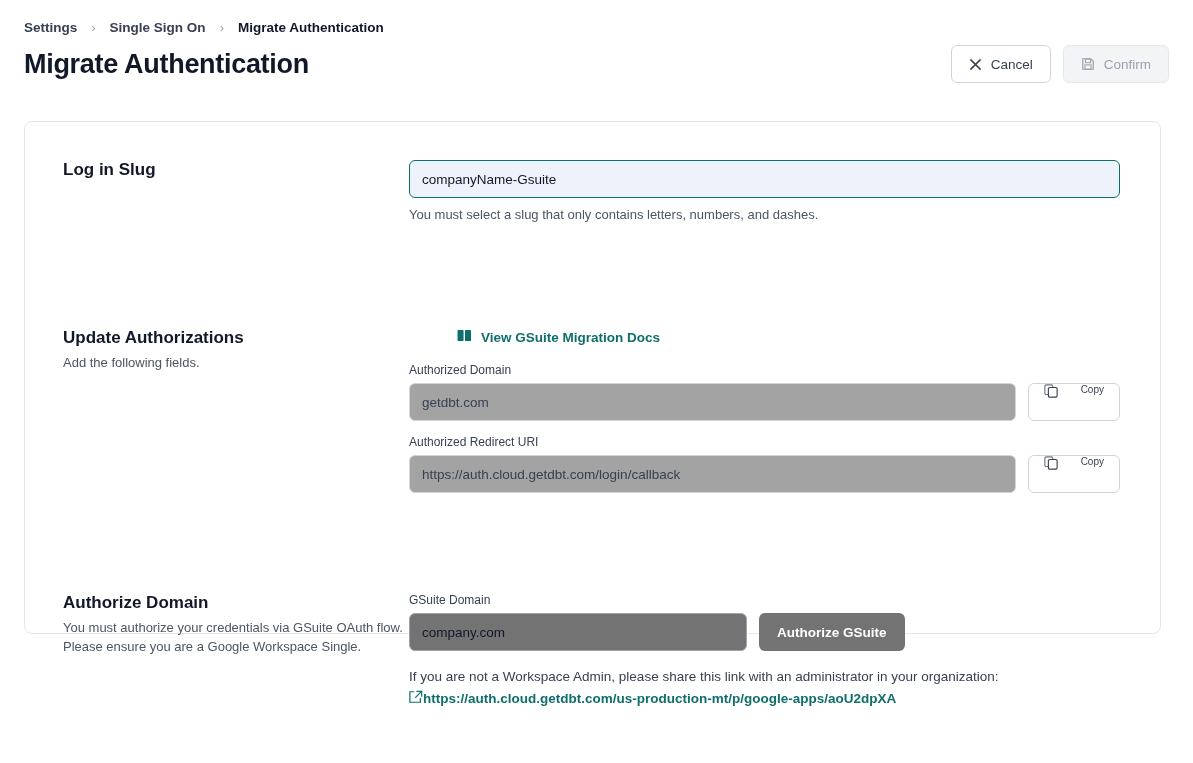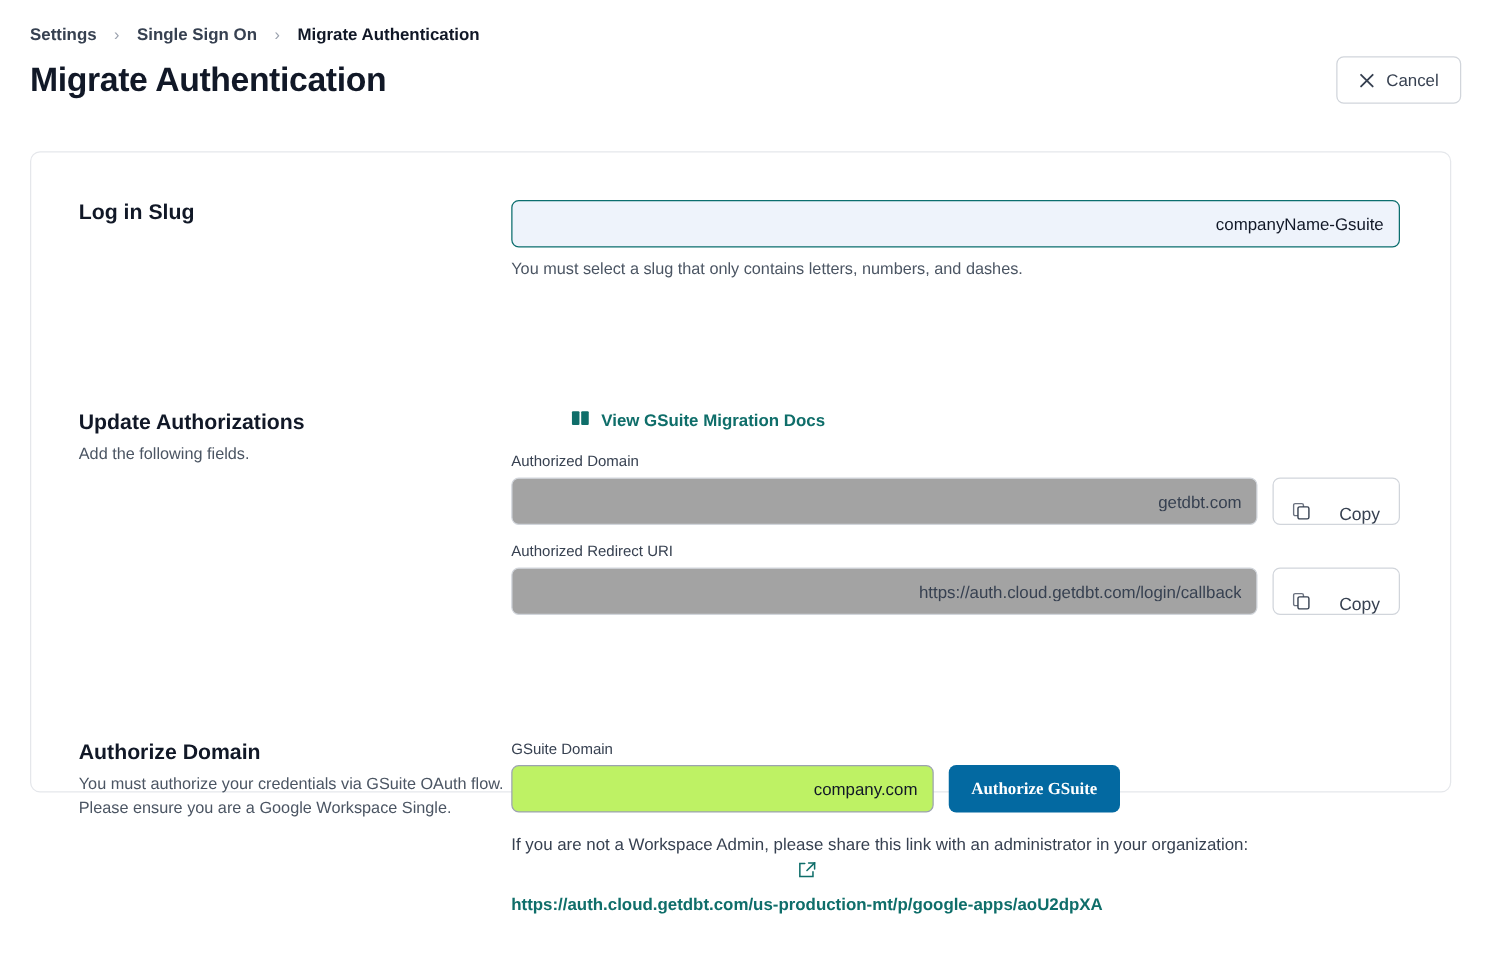--- a/index.html
+++ b/index.html
@@ -62,58 +62,58 @@
   .sec-desc { font-size: 13px; color: #4b5563; line-height: 1.45; margin: 0; }
 
   .field-label {
     font-size: 12px; color: #374151; margin-bottom: 6px; display: block;
   }
   .input {
     width: 100%; height: 38px;
     border: 1px solid #0b6e6e; border-radius: 6px;
     background: #eef3fb;
     padding: 0 12px; font-size: 13.5px; color: #111827;
-    font-family: inherit; outline: none; text-align: right;
+    font-family: inherit; outline: none;
   }
   .input.plain {
     border: 1px solid #d1d5db; background: #a3a3a3; color: #374151;
   }
-  .input.white { border: 1px solid #9ca3af; background: #bef264; color: #111827; }
+  .input.white { border: 1px solid #9ca3af; background: #737373; color: #111827; }
   .hint { font-size: 13px; color: #4b5563; margin-top: 9px; }
 
   .doc-link {
     display: inline-flex; align-items: center; gap: 9px;
     color: #0f6e6a; font-size: 13.5px; font-weight: bold;
     text-decoration: none; margin-bottom: 18px; padding-left: 48px;
   }
 
   .row-with-btn { display: flex; align-items: center; gap: 12px; }
   .row-with-btn .input { flex: 1; }
   .copy-btn {
-    display: inline-flex; align-items: flex-end; gap: 23px;
+    display: inline-flex; align-items: flex-start; gap: 23px;
     height: 38px; padding: 0 15px;
     border: 1px solid #d1d5db; border-radius: 6px;
-    background: #ffffff; font-size: 14px; color: #374151;
+    background: #ffffff; font-size: 10px; color: #374151;
     cursor: pointer; font-family: inherit; white-space: nowrap;
   }
 
   .authorize-row { display: flex; align-items: center; gap: 12px; }
   .authorize-row .input { width: 338px; flex: none; }
   .btn-primary {
     height: 38px; padding: 0 18px;
-    background: #0369a1; color: #ffffff;
+    background: #737373; color: #ffffff;
     border: none; border-radius: 6px;
     font-size: 13.5px; font-weight: bold; cursor: pointer;
-    font-family: Liberation Serif, serif;
+    font-family: Liberation Sans, sans-serif;
   }
   .share-note { font-size: 13.5px; color: #374151; margin-top: 18px; }
   .share-link {
-    display: inline-flex; align-items: center; gap: 10px;
+    display: inline-flex; align-items: center; gap: 0;
     color: #0f6e6a; font-size: 13.5px; font-weight: bold;
-    text-decoration: none; margin-top: 6px; flex-direction: column;
+    text-decoration: none; margin-top: 6px;
   }
 
   .s1 { margin-top: 10px; }
   .s2 { margin-top: 78px; }
   .s3 { margin-top: 72px; }
 </style>
 </head>
 <body>
 
 <div class="page">
@@ -129,20 +129,30 @@
   <div class="title-row">
     <h1 class="page-title">Migrate Authentication</h1>
     <div class="actions">
       <button class="btn">
         <span>
           <svg width="13" height="13" viewBox="0 0 14 14">
               <path d="M2 2 L12 12 M12 2 L2 12" stroke="#374151" stroke-width="1.6" fill="none" stroke-linecap="round"></path>
             </svg>
         </span>
         <span>Cancel</span>
+      </button>
+      <button class="btn secondary">
+        <span>
+          <svg width="14" height="14" viewBox="0 0 16 16">
+            <path d="M2 2 h9 l3 3 v9 h-12 z" fill="none" stroke="#9ca3af" stroke-width="1.4"></path>
+            <rect x="5" y="2.5" width="6" height="4" fill="none" stroke="#9ca3af" stroke-width="1.2"></rect>
+            <rect x="4.5" y="9" width="7" height="5" fill="none" stroke="#9ca3af" stroke-width="1.2"></rect>
+          </svg>
+        </span>
+        <span>Confirm</span>
       </button>
     </div>
   </div>
 
   <div class="card">
 
     <div class="section s1">
       <div class="sec-left">
         <h2 class="sec-title">Log in Slug</h2>
       </div>

